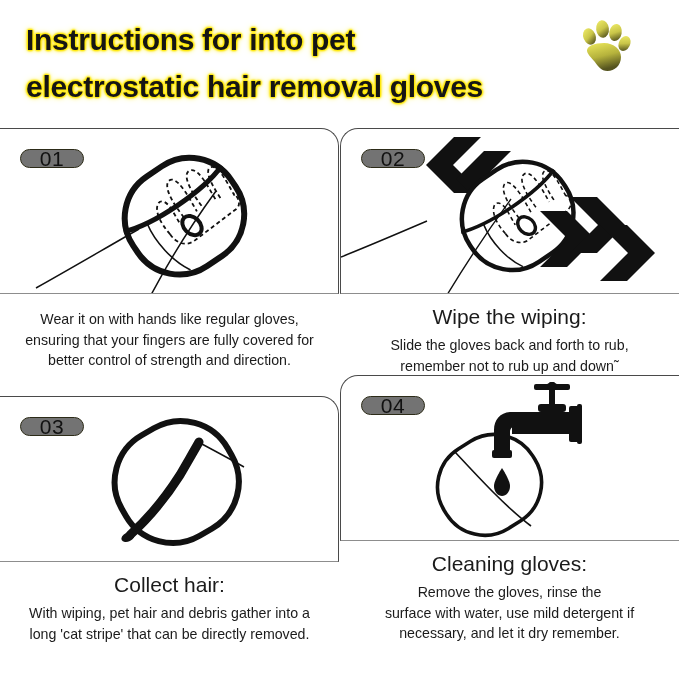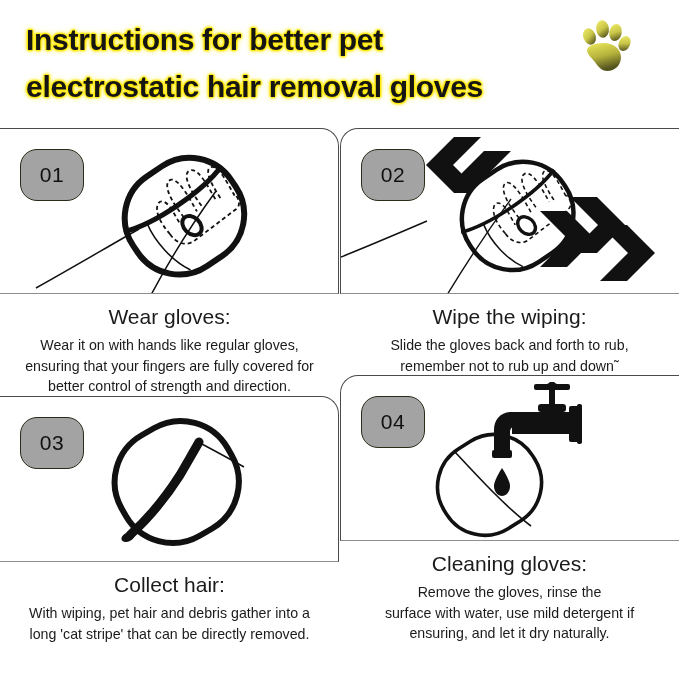--- a/index.html
+++ b/index.html
@@ -87,23 +87,23 @@
   .p1 .figure-box { border-left: none; border-top-left-radius: 0; }
   .p3 .figure-box { border-left: none; border-top-left-radius: 0; }
   .p2 .figure-box { border-right: none; border-top-right-radius: 0; }
   .p4 .figure-box { border-right: none; border-top-right-radius: 0; }
 
   .badge {
     position: absolute;
     left: 20px;
     top: 20px;
     width: 64px;
-    height: 52px;
+    height: 19px;
     border-radius: 17px;
-    background: #a3a3a3;
+    background: #737373;
     border: 1.4px solid #2c2b18;
     display: flex;
     align-items: center;
     justify-content: center;
     font-size: 21px;
     font-weight: normal;
     color: #111;
     letter-spacing: 0.5px;
     box-sizing: border-box;
     z-index: 5;
@@ -136,21 +136,21 @@
   }
   .step-body .bl { display: block; white-space: nowrap; }
 </style>
 </head>
 <body>
 
 <div id="page">
 
   <div id="header">
     <div class="title-block">
-      <div class="title-line">Instructions for better pet</div>
+      <div class="title-line">Instructions for into pet</div>
       <div class="title-line second">electrostatic hair removal gloves</div>
     </div>
 
     <div id="paw">
       <svg width="56" height="58" viewBox="0 0 56 58">
         <defs>
           <linearGradient id="pawg" x1="0" y1="0" x2="0.3" y2="1">
             <stop offset="0%" stop-color="#eeea5c"></stop>
             <stop offset="55%" stop-color="#b5b23c"></stop>
             <stop offset="100%" stop-color="#55541f"></stop>
@@ -187,21 +187,20 @@
               <path d="M163 94 C163 104 168 112 178 113 L232 110 C239 109 240 102 239 96"></path>
             </g>
             <ellipse cx="186" cy="99" rx="8" ry="11" transform="rotate(-12 186 99)" fill="#fff" stroke="#111" stroke-width="4"></ellipse>
           </g>
           <path d="M36 159 C70 140 104 120 139 100" fill="none" stroke="#111" stroke-width="1.5"></path>
           <path d="M151 166 C170 130 192 95 216 62" fill="none" stroke="#111" stroke-width="1.5"></path>
         </svg>
       </div>
     </div>
     <div class="caption">
-      <div class="step-title">Wear gloves:</div>
       <div class="step-body">
         <span class="bl">Wear it on with hands like regular gloves,</span>
         <span class="bl">ensuring that your fingers are fully covered for</span>
         <span class="bl">better control of strength and direction.</span>
       </div>
     </div>
   </div>
 
   <div class="panel p2">
     <div class="figure-box">
@@ -291,18 +290,18 @@
             <path d="M161 92 C161 92 153 104 153 110 C153 116 157 120 161 120 C165 120 169 116 169 110 C169 104 161 92 161 92 Z"></path>
           </g>
         </svg>
       </div>
     </div>
     <div class="caption">
       <div class="step-title">Cleaning gloves:</div>
       <div class="step-body">
         <span class="bl">Remove the gloves, rinse the</span>
         <span class="bl">surface with water, use mild detergent if</span>
-        <span class="bl">ensuring, and let it dry naturally.</span>
+        <span class="bl">necessary, and let it dry remember.</span>
       </div>
     </div>
   </div>
 
 </div>
 
 </body></html>

